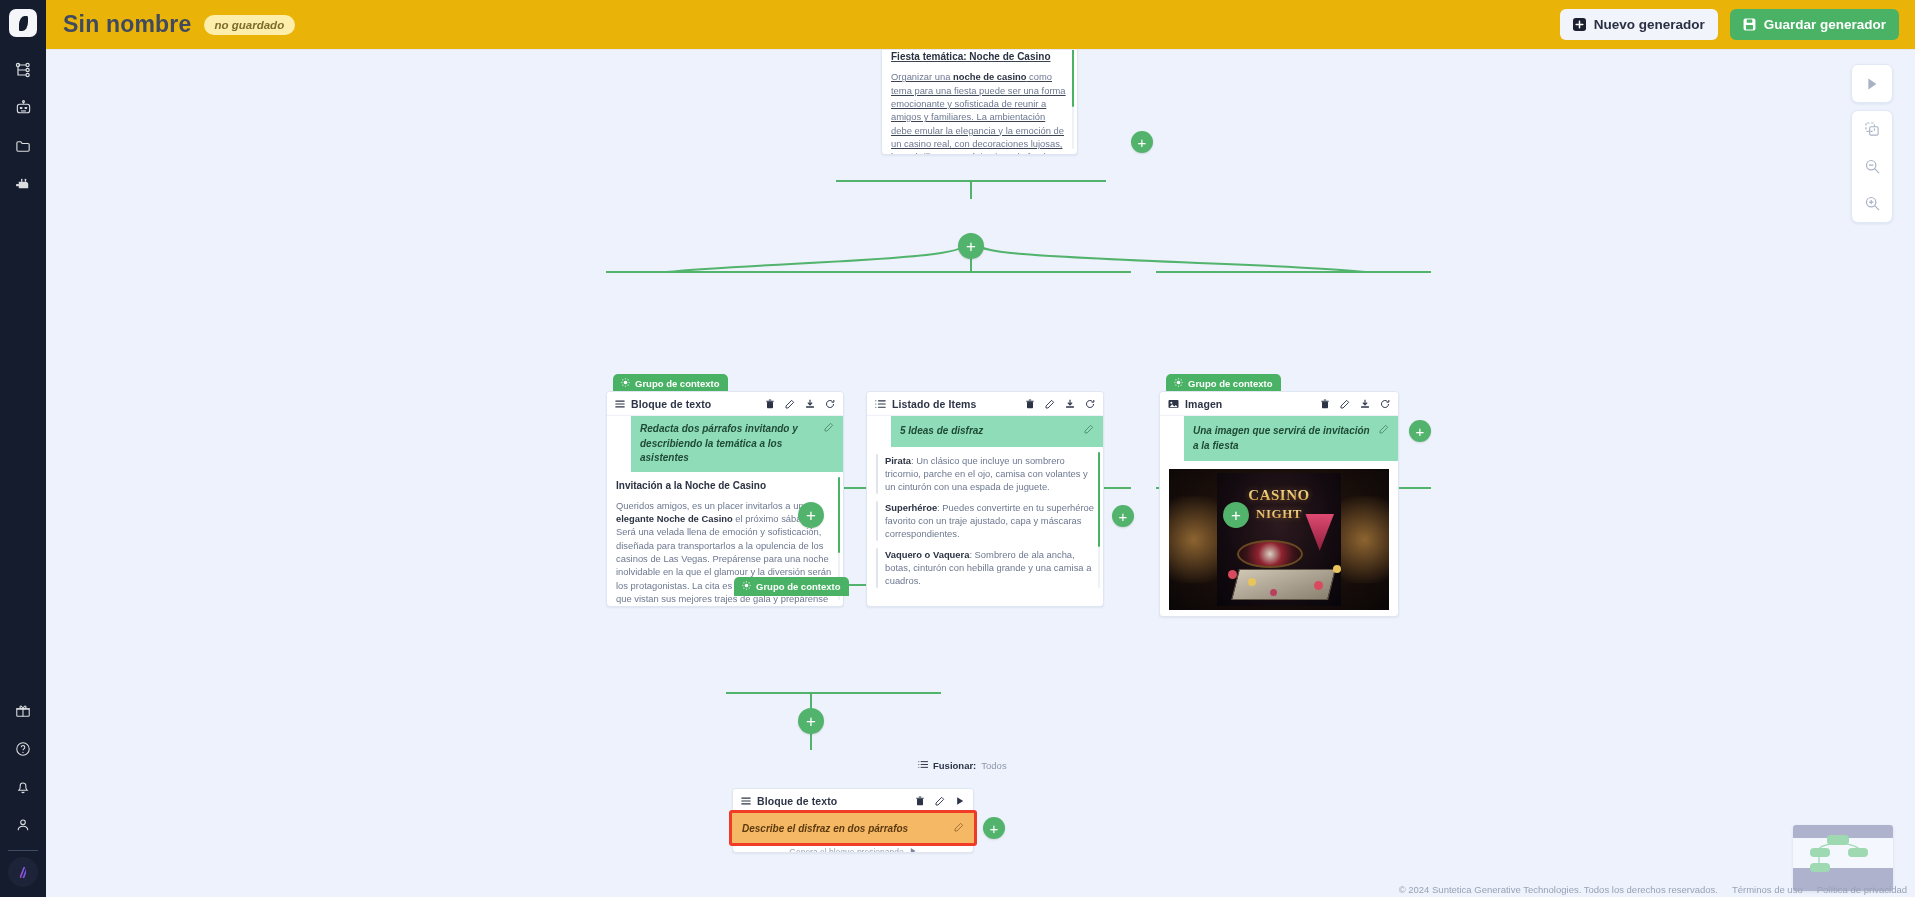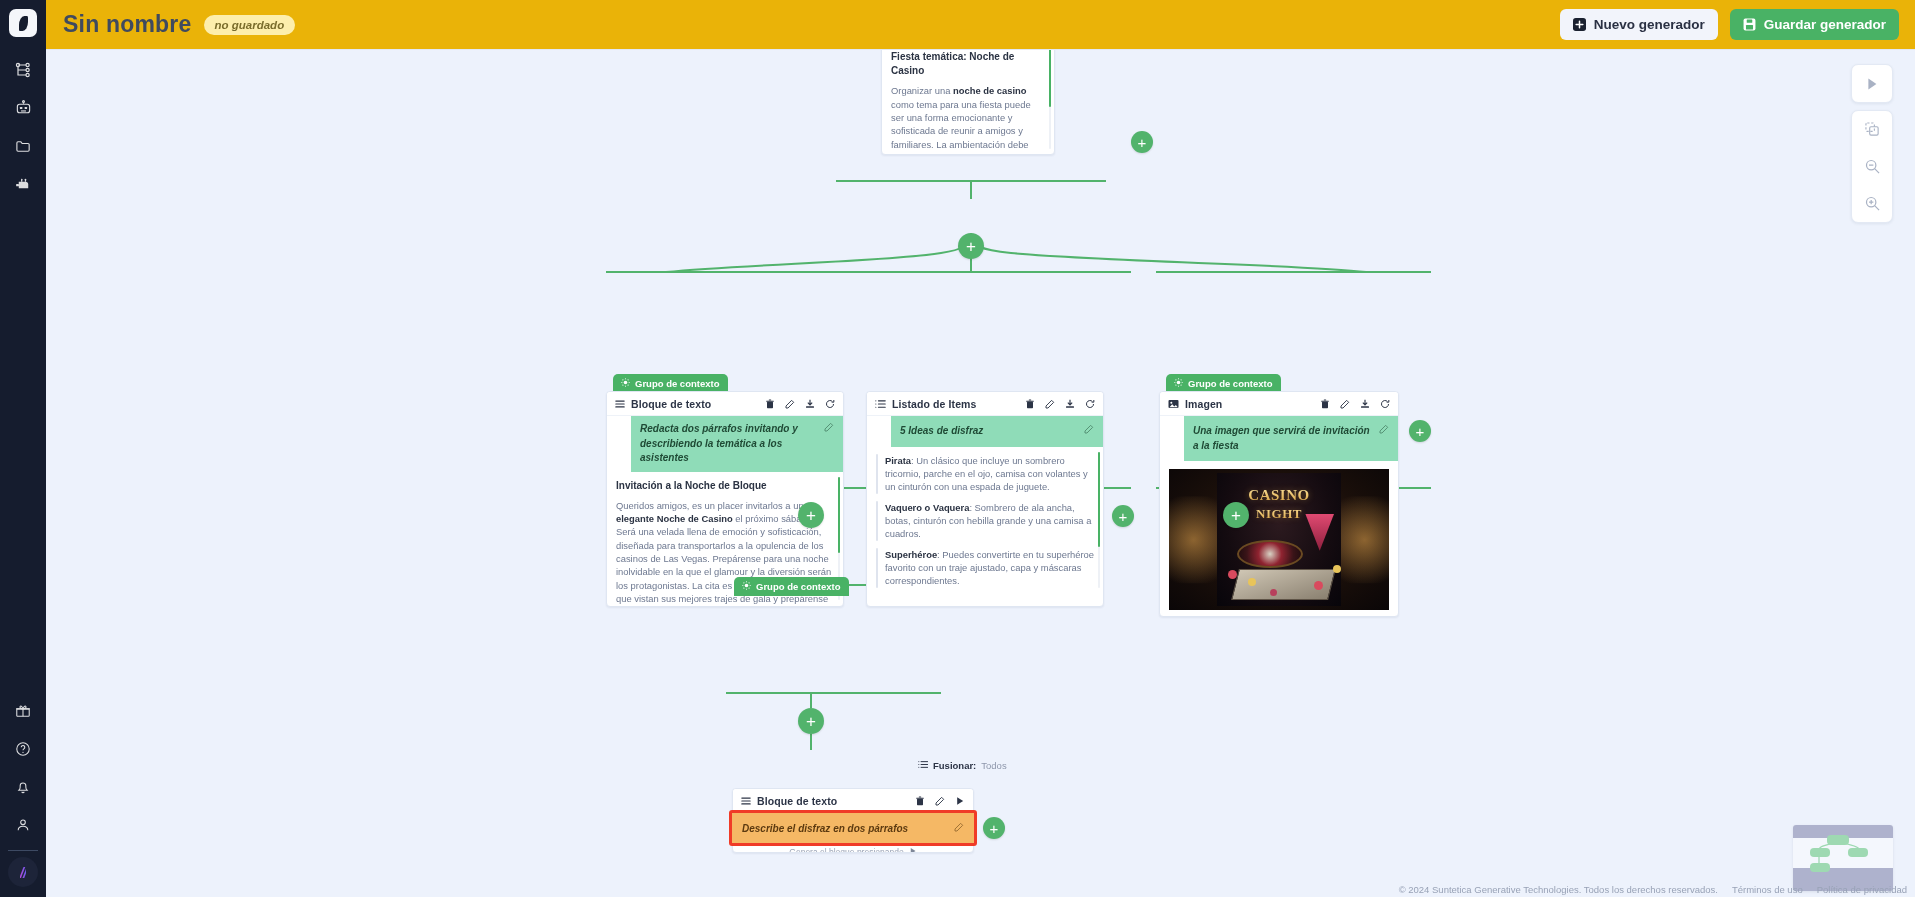--- a/index.html
+++ b/index.html
@@ -329,21 +329,21 @@
       <path d="M1190 478 V535"></path>
 
       <path d="M680 535 H895"></path>
 
       <path d="M680 643 H895"></path>
       <path d="M765 643 V658"></path>
       <path d="M765 684 V700"></path>
     </g>
   </svg>
 
-  <div class="card" style="left:835px; top:-8px; width:174px; height:113px;">
+  <div class="card" style="left:835px; top:-8px; width:197px; height:113px;text-decoration:underline;">
     <div class="body" style="height:100%;">
       <h4>Fiesta temática: Noche de Casino</h4>
       <p>
         Organizar una <b>noche de casino</b> como tema para una fiesta puede ser una forma emocionante y sofisticada de reunir a amigos y familiares. La ambientación debe emular la elegancia y la emoción de un casino real, con decoraciones lujosas, luces brillantes y música jazz de fondo. Los invitados deben venir vestidos de gala, incorporando trajes formales y vestidos elegantes, lo que elevará la sensación de glamour y exclusividad del evento.
       </p>
 
       <div class="scroll-track">
         <div class="scroll-thumb" style="height:58%"></div>
       </div>
     </div>
@@ -398,21 +398,21 @@
     </div>
     <div class="prompt-bar">
       <span class="ptext">Redacta dos párrafos invitando y describiendo la temática a los asistentes</span>
       <span class="pencil">
         <svg width="10" height="10" viewBox="0 0 12 12" fill="none" stroke="#1f4a35" stroke-width="1.1">
             <path d="M1.2 10.8V8.4L8 1.6l2.4 2.4L3.6 10.8z"></path>
           </svg>
       </span>
     </div>
     <div class="body" style="height:133px;">
-      <h4>Invitación a la Noche de Bloque</h4>
+      <h4>Invitación a la Noche de Casino</h4>
       <p>
         Queridos amigos, es un placer invitarlos a una <b>elegante Noche de Casino</b> el próximo sábado. Será una velada llena de emoción y sofisticación, diseñada para transportarlos a la opulencia de los casinos de Las Vegas. Prepárense para una noche inolvidable en la que el glamour y la diversión serán los protagonistas. La cita es a las 8:00 p. m., así que vistan sus mejores trajes de gala y prepárense para deslumbrar en un evento exclusivo.
       </p>
 
       <div class="scroll-track">
         <div class="scroll-thumb" style="height:62%"></div>
       </div>
     </div>
   </div>
 
@@ -458,25 +458,25 @@
           </svg>
       </span>
     </div>
     <div class="body" style="height:146px;">
       <div class="li">
         <div class="bar"></div>
         <div class="txt"><b>Pirata</b>: Un clásico que incluye un sombrero tricornio, parche en el ojo, camisa con volantes y un cinturón con una espada de juguete.</div>
       </div>
       <div class="li">
         <div class="bar"></div>
-        <div class="txt"><b>Vaquero o Vaquera</b>: Sombrero de ala ancha, botas, cinturón con hebilla grande y una camisa a cuadros.</div>
+        <div class="txt"><b>Superhéroe</b>: Puedes convertirte en tu superhéroe favorito con un traje ajustado, capa y máscaras correspondientes.</div>
       </div>
       <div class="li">
         <div class="bar"></div>
-        <div class="txt"><b>Superhéroe</b>: Puedes convertirte en tu superhéroe favorito con un traje ajustado, capa y máscaras correspondientes.</div>
+        <div class="txt"><b>Vaquero o Vaquera</b>: Sombrero de ala ancha, botas, cinturón con hebilla grande y una camisa a cuadros.</div>
       </div>
 
       <div class="scroll-track">
         <div class="scroll-thumb" style="height:70%"></div>
       </div>
     </div>
   </div>
   <div class="plus" style="left:1066px; top:455px;">+</div>
 
   <div class="group-tag" style="left:1120px; top:324px;">

